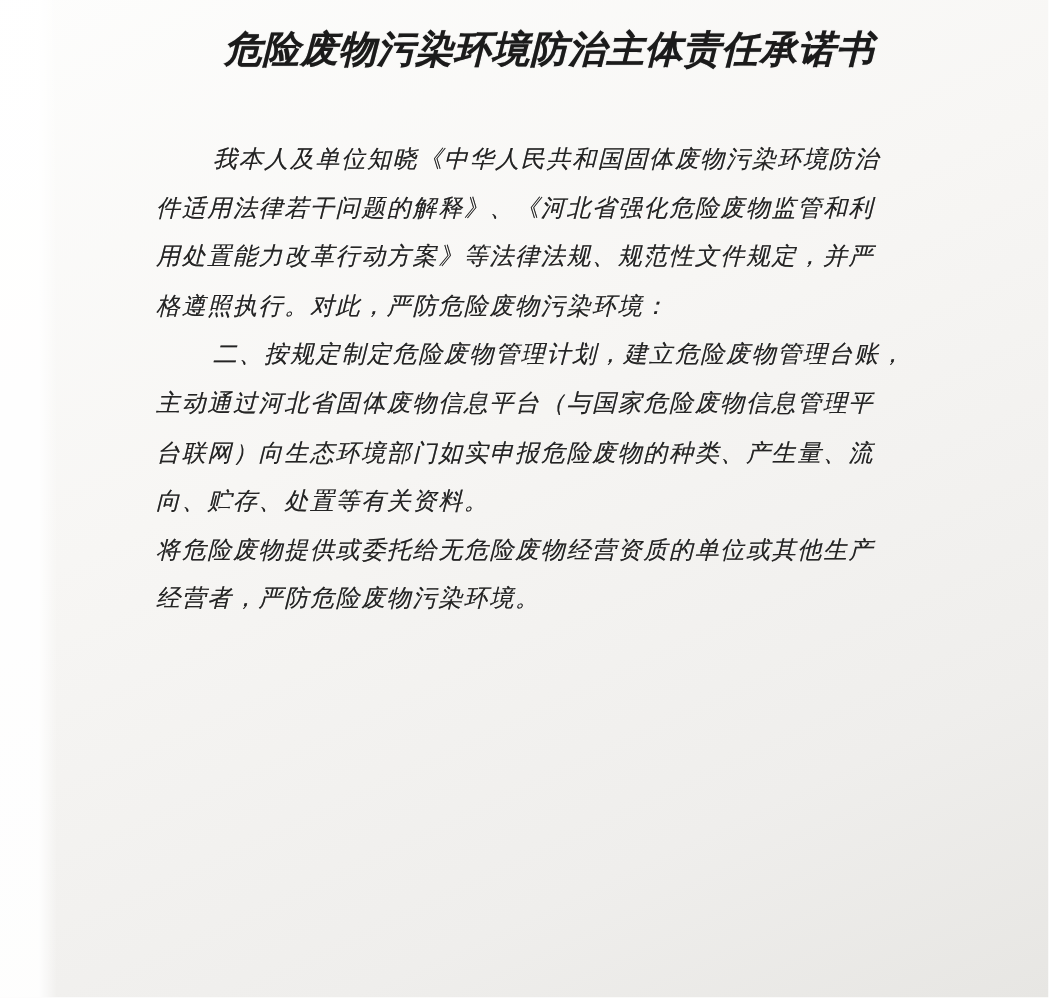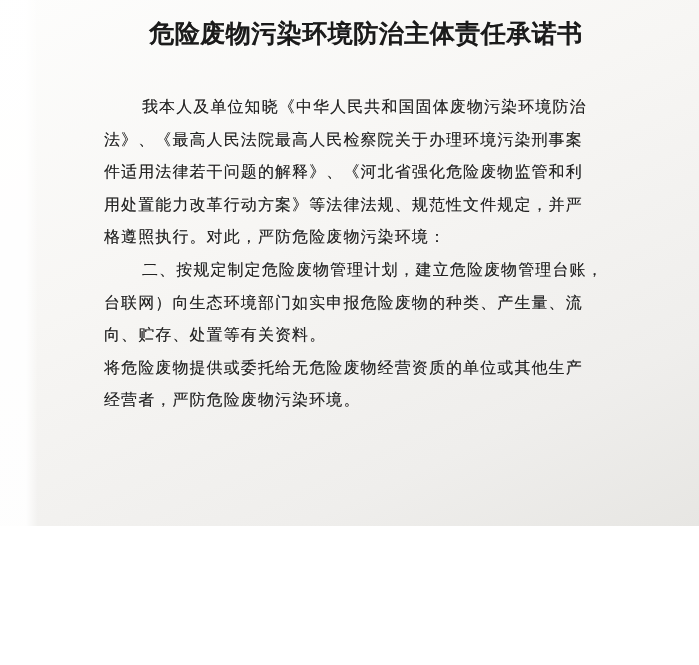--- a/index.html
+++ b/index.html
@@ -7,27 +7,28 @@
     --ink: #242424;
   }
   * { margin: 0; padding: 0; box-sizing: border-box; }
   html, body {
     width: 699px; height: 665px;
     overflow: hidden;
     font-family: "Liberation Serif", "DejaVu Serif", serif;
   }
   .page {
     position: relative;
-    width: 699px; height: 526px;
+    width: 699px; height: 665px;
     background-image:
       
       linear-gradient(90deg, rgba(255,255,255,0.9) 0px, rgba(255,255,255,0.9) 26px, rgba(255,255,255,0) 38px),
       
       linear-gradient(155deg, #fdfdfc 0%, var(--paper) 40%, #efeeec 78%, #e7e6e3 100%);
     color: var(--ink);
+    font-style: italic;
   }
   .doc-title {
     position: absolute;
     top: 16px;
     left: 104px;
     width: 524px;
     text-align: center;
     font-size: 25px;
     font-weight: 700;
     letter-spacing: 0.5px;
@@ -56,29 +57,29 @@
 <body>
 
 <div class="page">
 
   <h1 class="doc-title">危险废物污染环境防治主体责任承诺书</h1>
 
   <div class="doc-body">
 
     <div class="para">
       <div class="line indent">我本人及单位知晓《中华人民共和国固体废物污染环境防治</div>
-      <div class="line">法》、《最高人民法院最高人民检察院关于办理环境污染刑事案</div>
       <div class="line">件适用法律若干问题的解释》、《河北省强化危险废物监管和利</div>
       <div class="line">用处置能力改革行动方案》等法律法规、规范性文件规定，并严</div>
       <div class="line">格遵照执行。对此，严防危险废物污染环境：</div>
     </div>
 
 
     <div class="para">
       <div class="line indent">二、按规定制定危险废物管理计划，建立危险废物管理台账，</div>
+      <div class="line">主动通过河北省固体废物信息平台（与国家危险废物信息管理平</div>
       <div class="line">台联网）向生态环境部门如实申报危险废物的种类、产生量、流</div>
       <div class="line">向、贮存、处置等有关资料。</div>
     </div>
 
     <div class="para">
       <div class="line">将危险废物提供或委托给无危险废物经营资质的单位或其他生产</div>
       <div class="line">经营者，严防危险废物污染环境。</div>
     </div>
 
   </div>

